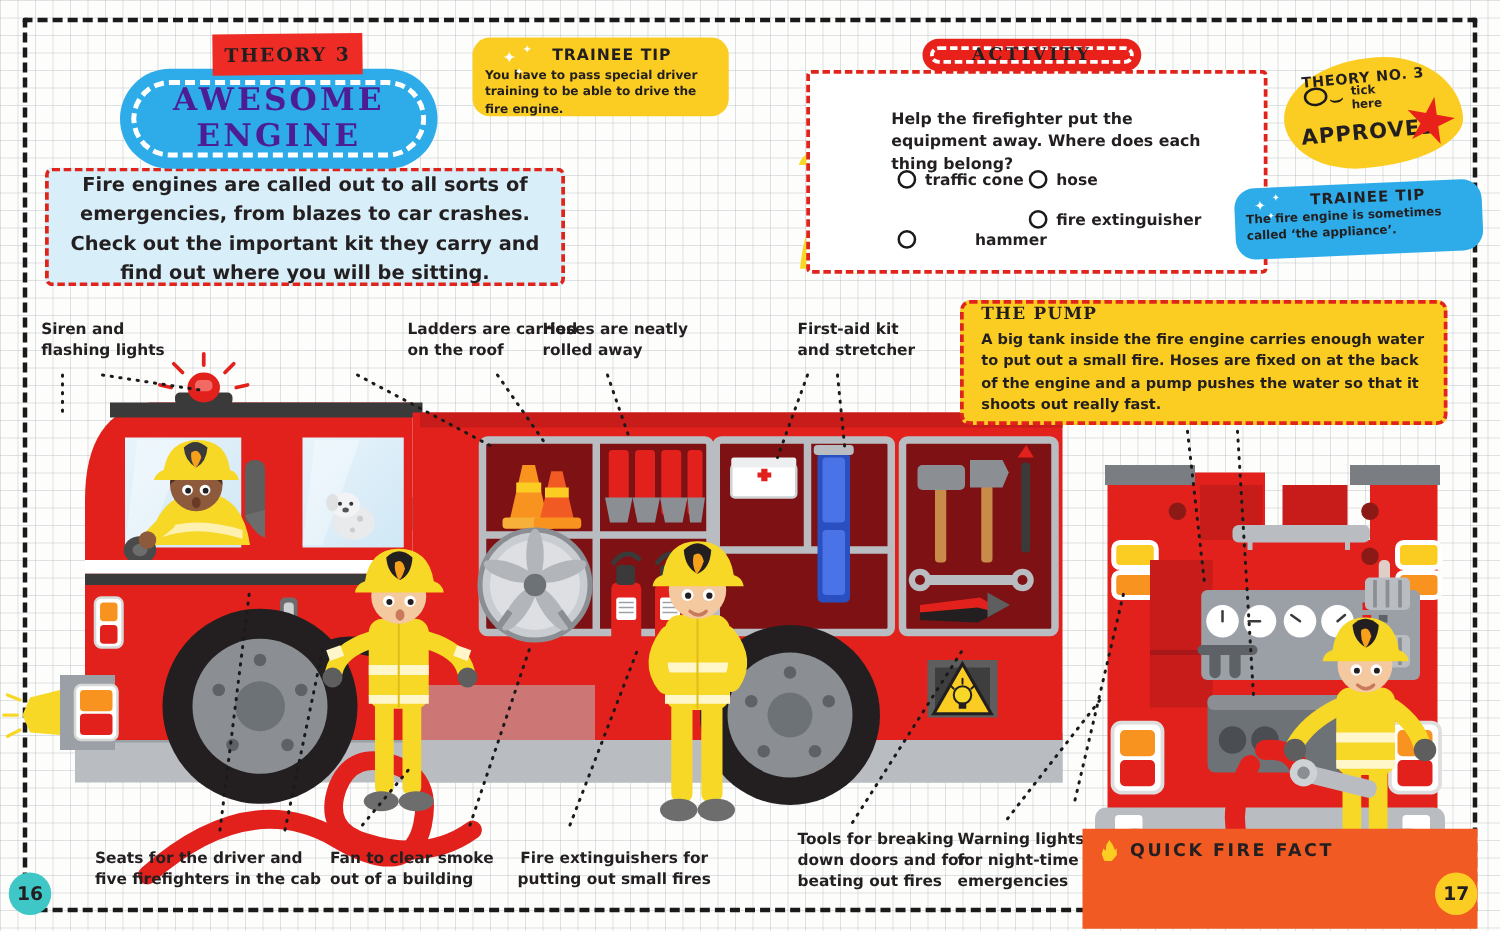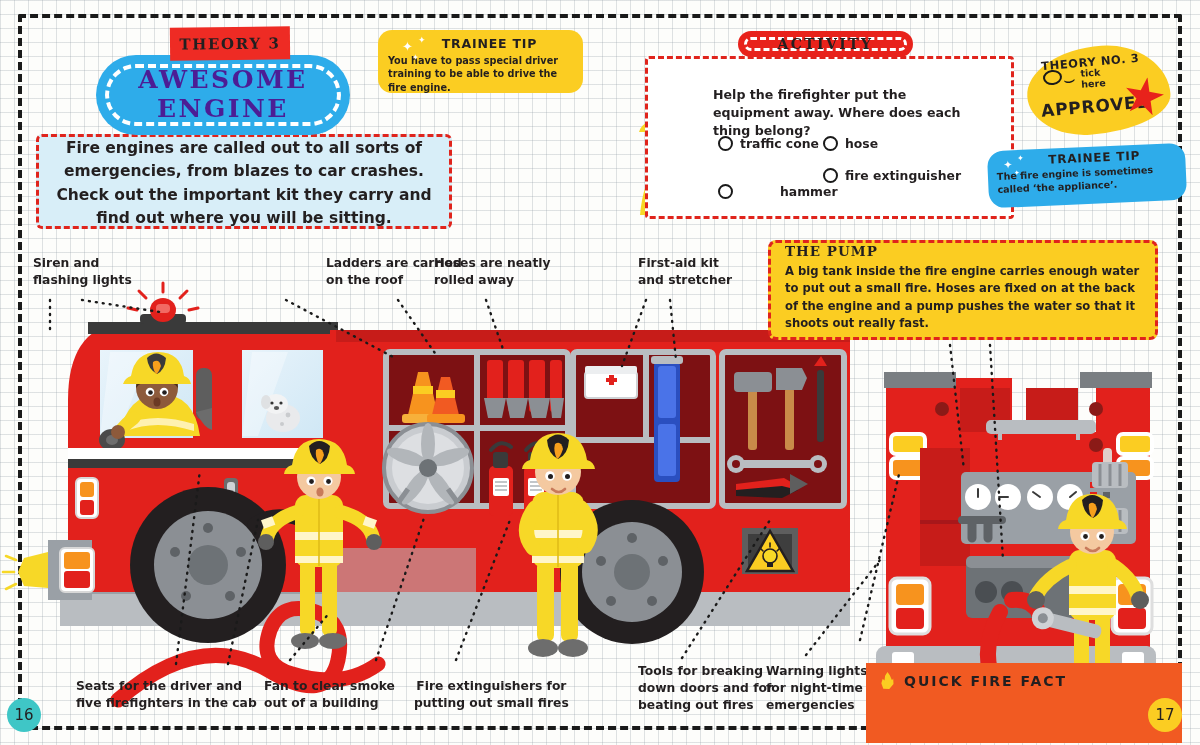--- a/index.html
+++ b/index.html
@@ -301,21 +301,21 @@
     z-index: 9;
     white-space: pre-line;
   }
 
   
   .pagenum {
     position: absolute;
     width: 34px; height: 34px;
     border-radius: 50%;
     display: flex; align-items: center; justify-content: center;
-    font-weight: 400; font-size: 15px; color: #231f20;
+    font-weight: 700; font-size: 15px; color: #231f20;
     z-index: 20;
   }
   #pg-left { left: 7px; top: 698px; background: #3fc6c6; }
   #pg-right { left: 1148px; top: 698px; background: #fbcd22; }
 
   
   #illustration { position: absolute; left:0; top:0; width: 1200px; height: 745px; z-index: 3; }
 </style>
 </head>
 <body>

